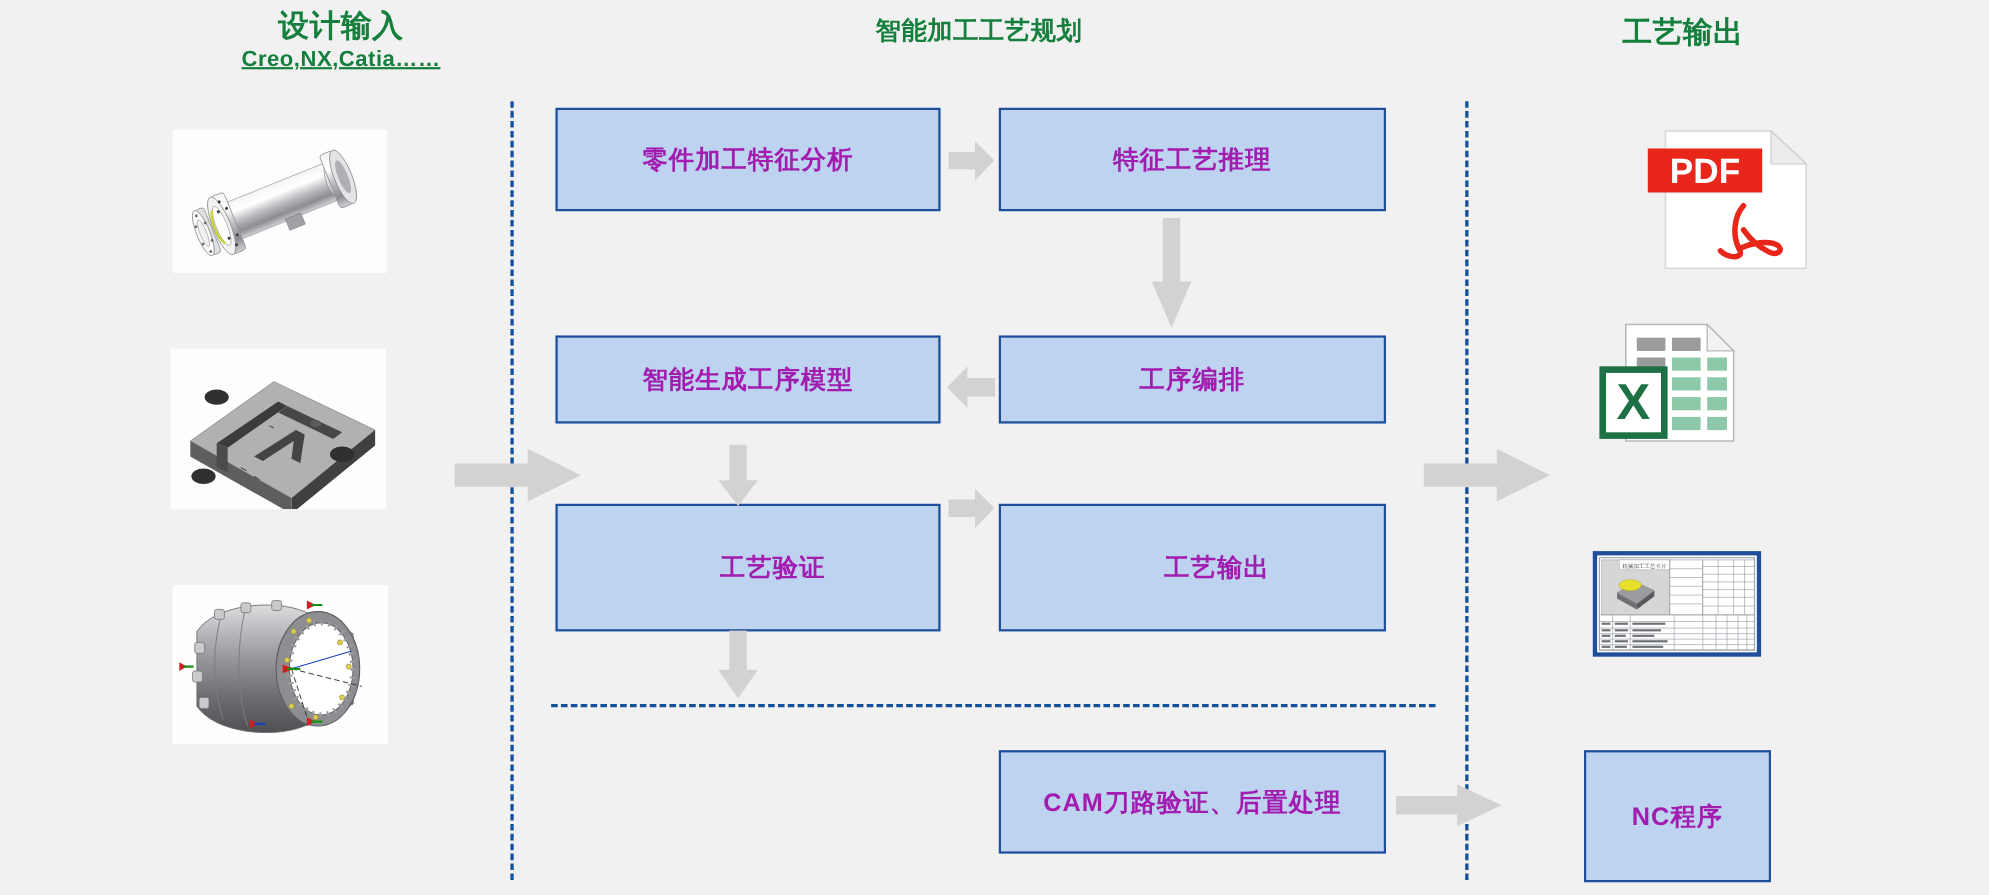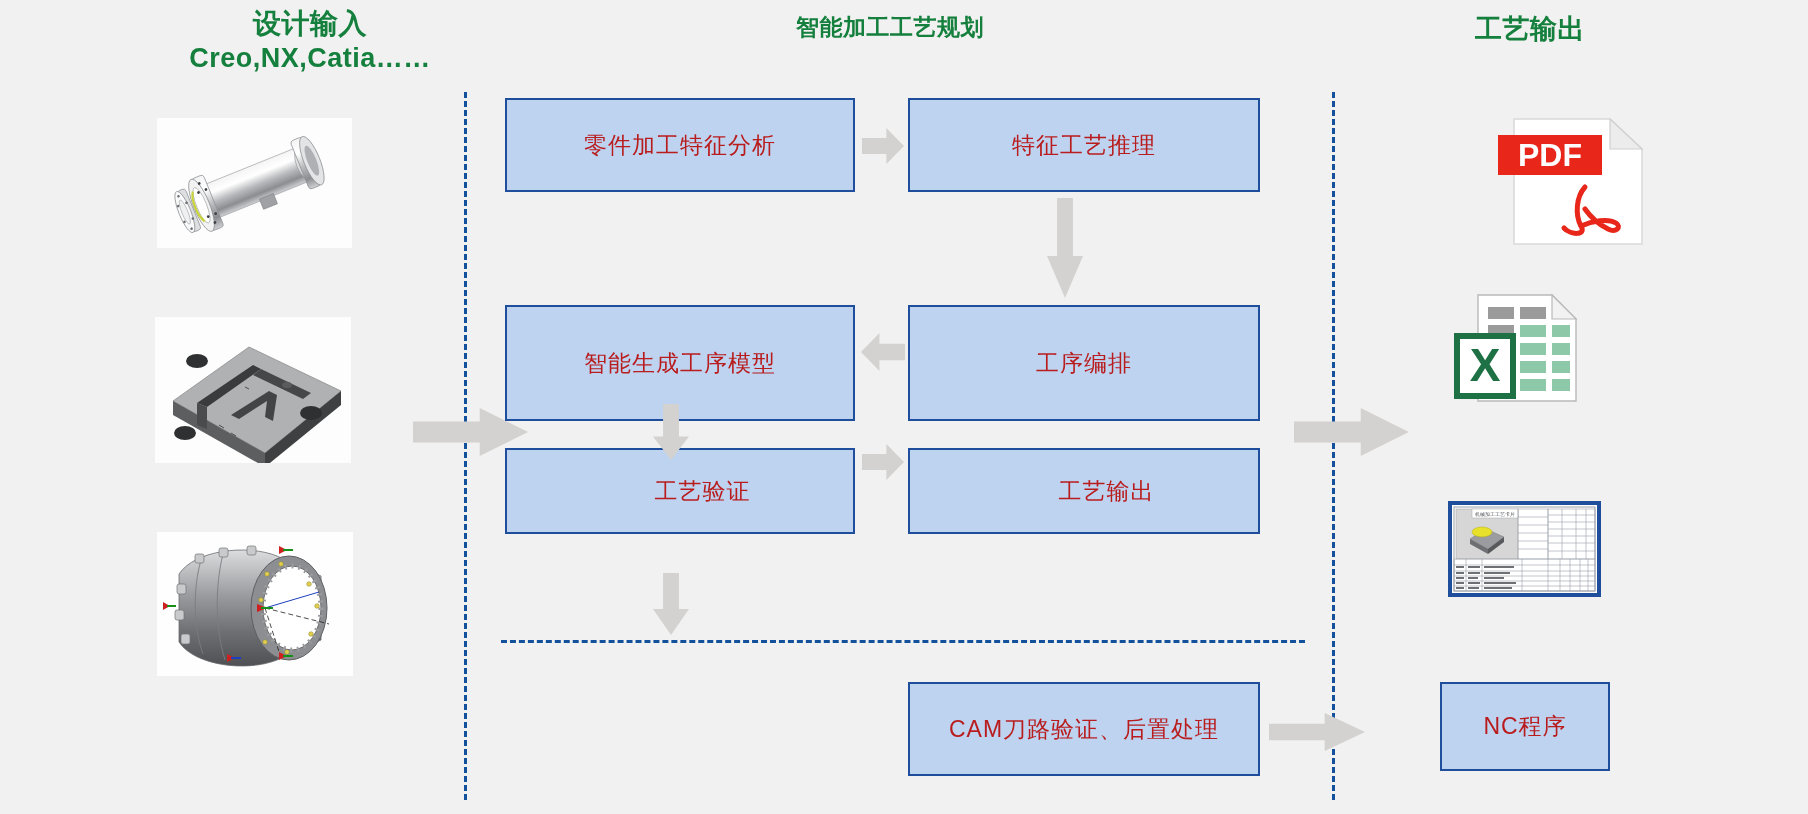--- a/index.html
+++ b/index.html
@@ -17,21 +17,21 @@
 
   
   .hdr {
     color: #15803d;
     font-weight: bold;
     text-align: center;
     line-height: 1.15;
     letter-spacing: 0.5px;
   }
   .hdr-left { left: 110px; top: 8px; width: 400px; font-size: 28px; }
-  .hdr-left .sub { display: block; font-size: 27px; margin-top: 3px; }
+  .hdr-left .sub { display: block; font-size: 20px; margin-top: 3px; text-decoration: underline; }
   .hdr-center { left: 590px; top: 14px; width: 600px; font-size: 23px; }
   .hdr-right { left: 1370px; top: 14px; width: 320px; font-size: 27px; }
 
   
   .vdash {
     top: 92px; height: 708px; width: 0;
     border-left: 3px dashed #14519c;
   }
   .vdash.left  { left: 464px; }
   .vdash.right { left: 1332px; }
@@ -39,34 +39,35 @@
     left: 501px; width: 804px; height: 0;
     top: 640px;
     border-top: 3px dashed #14519c;
   }
 
   
   .pbox {
     background: #bdd3f0;
     border: 2px solid #1f4e9c;
     display: flex; align-items: center; justify-content: center;
-    color: #b91c1c;
+    color: #a21caf;
     font-size: 23px;
     letter-spacing: 1px;
     box-sizing: border-box;
     text-align: center;
+    font-weight: bold;
   }
   .col-a { left: 505px; width: 350px; }
   .col-b { left: 908px; width: 352px; }
   .row-1 { top: 98px;  height: 94px; }
-  .row-2 { top: 305px; height: 116px; }
-  .row-3 { top: 448px; height: 86px; padding-left: 45px; }
+  .row-2 { top: 305px; height: 80px; }
+  .row-3 { top: 458px; height: 116px; padding-left: 45px; }
   .row-4 { top: 682px; height: 94px; }
   .nc-box {
-    left: 1440px; top: 682px; width: 170px; height: 89px;
+    left: 1440px; top: 682px; width: 170px; height: 120px;
   }
 
   
   .garrow { background: #d4d2d0; }
   .garrow.right {
     clip-path: polygon(0% 28%, 58% 28%, 58% 0%, 100% 50%, 58% 100%, 58% 72%, 0% 72%);
   }
   .garrow.left {
     clip-path: polygon(100% 28%, 42% 28%, 42% 0%, 0% 50%, 42% 100%, 42% 72%, 100% 72%);
   }

